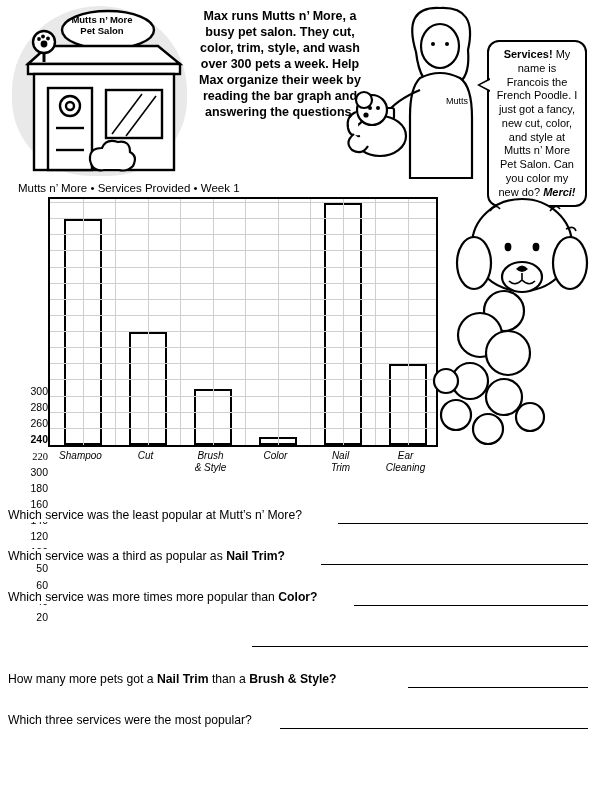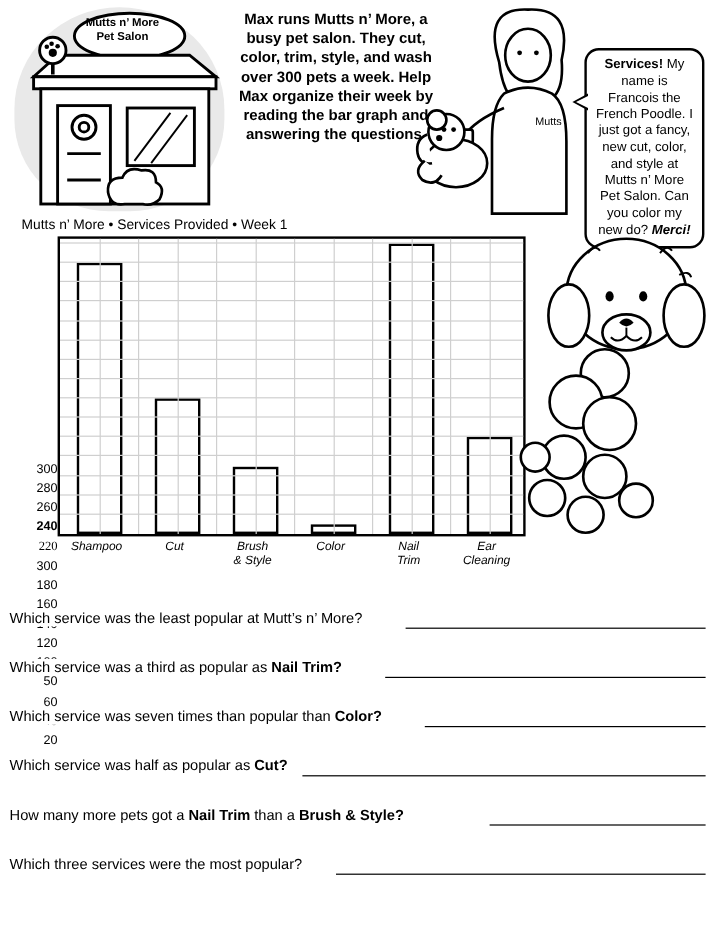--- a/index.html
+++ b/index.html
@@ -286,19 +286,19 @@
       <path d="M92 95 q7 7 13 1"></path>
       <path d="M60 26 q6 -8 10 -2"></path>
       <path d="M120 26 q6 -8 10 -2"></path>
       <path d="M136 44 q8 -4 10 2"></path>
     </g>
   </svg>
 
   <div class="questions" id="questions">
       <div class="q"><span class="txt"><span>Which service was the least popular at Mutt’s n’ More?</span></span><div class="rule" style="left: 330px;"></div></div>
       <div class="q"><span class="txt"><span>Which service was a third as popular as </span><b>Nail Trim?</b></span><div class="rule" style="left: 313px;"></div></div>
-      <div class="q"><span class="txt"><span>Which service was seven times than popular than </span><b>Color?</b></span><div class="rule" style="left: 346px;"></div></div>
-      <div class="q"><span class="txt"><span>Which service was half as popular as </span><b>Cut?</b></span><div class="rule" style="left: 244px;"></div></div>
+      <div class="q"><span class="txt"><span>Which service was more times more popular than </span><b>Color?</b></span><div class="rule" style="left: 346px;"></div></div>
+      <div class="q"><div class="rule" style="left: 244px;"></div></div>
       <div class="q"><span class="txt"><span>How many more pets got a </span><b>Nail Trim</b><span> than a </span><b>Brush &amp; Style?</b></span><div class="rule" style="left: 400px;"></div></div>
       <div class="q"><span class="txt"><span>Which three services were the most popular?</span></span><div class="rule" style="left: 272px;"></div></div>
     </div>
 
 </div>
 
 </body></html>

